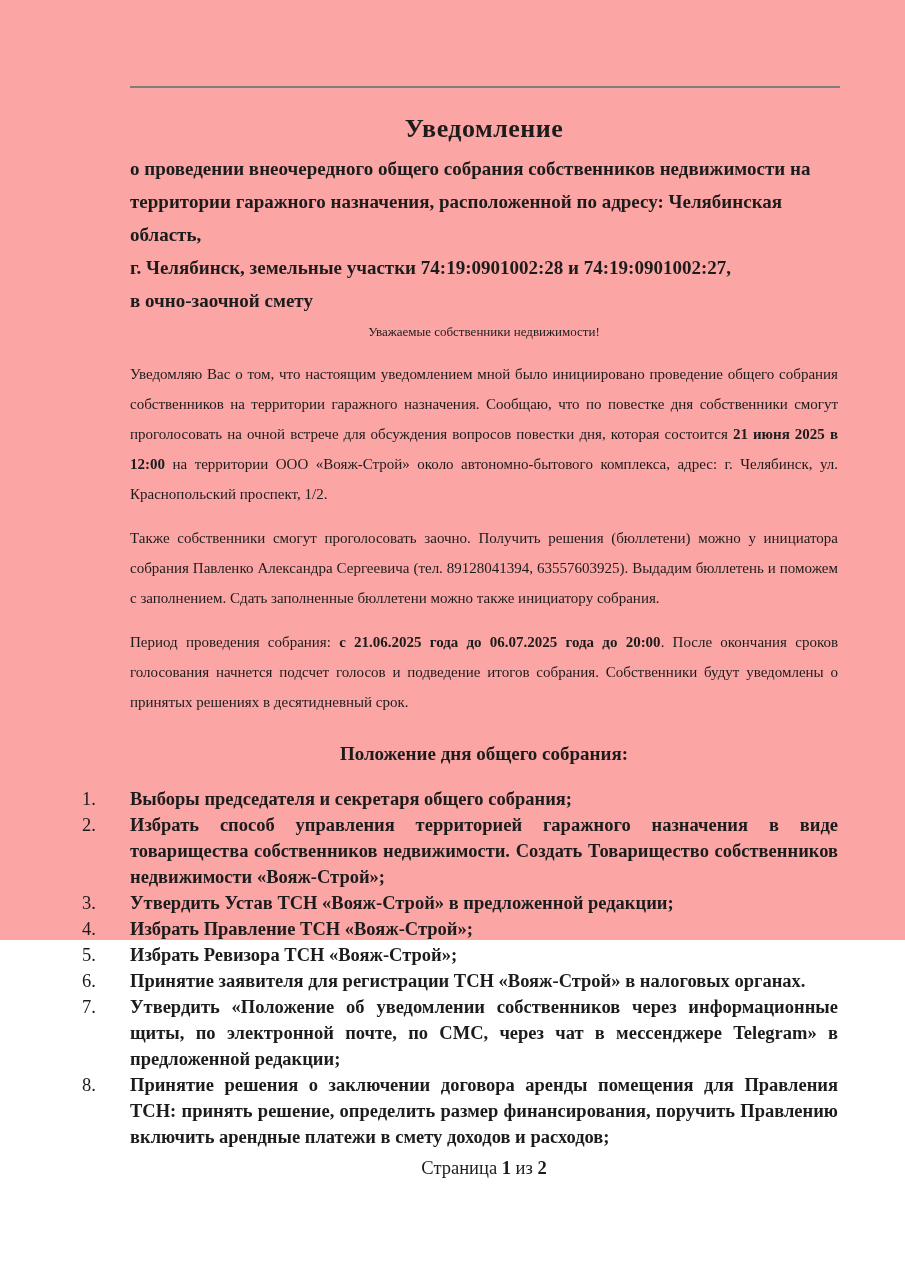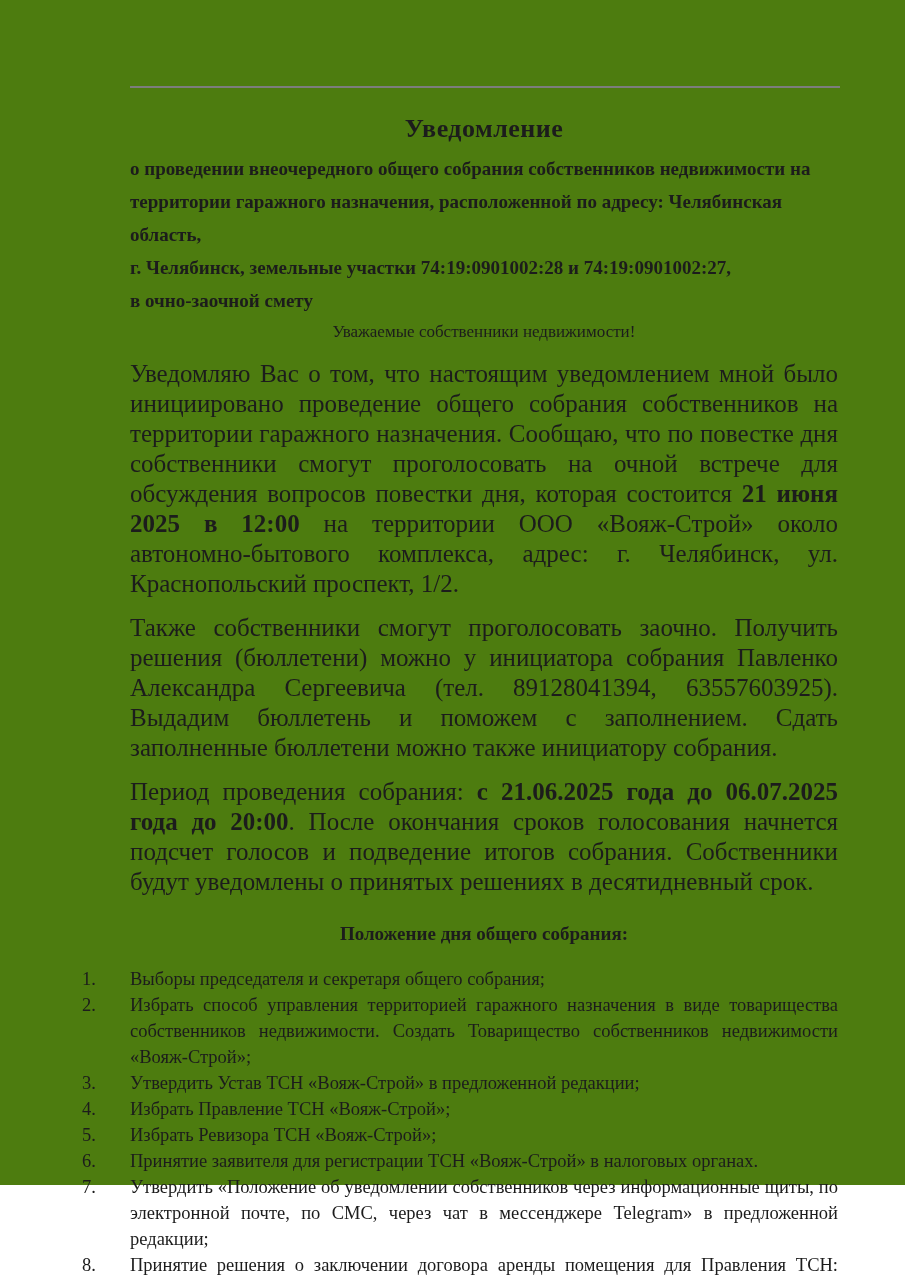--- a/index.html
+++ b/index.html
@@ -7,22 +7,22 @@
     width: 905px; height: 1280px;
     background: #ffffff;
     font-family: "Liberation Serif", "DejaVu Serif", serif;
     color: #1c1c1c;
     overflow: hidden;
     position: relative;
     -webkit-font-smoothing: antialiased;
   }
   .page {
     position: relative;
-    width: 905px; height: 1185px;
-    background: #4d7c0f;
+    width: 905px; height: 940px;
+    background: #fca5a5;
   }
   .header-rule {
     position: absolute;
     top: 86px; left: 130px; width: 710px;
     border-top: 2px solid #7d7d7d;
     height: 0;
   }
   .content {
     position: relative;
     padding: 112px 67px 0 130px; 
@@ -35,27 +35,27 @@
     letter-spacing: 0.5px;
   }
   .doc-subtitle {
     margin: 6px 0 0 0;
     font-size: 19px; font-weight: bold;
     line-height: 33px;
   }
   .doc-subtitle .subtitle-line { display: block; }
   .greeting {
     margin: 0;
-    font-size: 17px;
+    font-size: 13px;
     line-height: 30px;
     text-align: center;
   }
   .para {
     margin: 14px 0 0 0;
-    font-size: 25px;
+    font-size: 15px;
     line-height: 30px;
     text-align: justify;
     text-justify: inter-word;
   }
   .para.first { margin-top: 12px; }
   .agenda-heading {
     margin: 21px 0 0 0;
     font-size: 19px; font-weight: bold;
     line-height: 31px;
     text-align: center;
@@ -69,20 +69,21 @@
     line-height: 26px;
   }
   .agenda-num {
     flex: 0 0 48px;
     width: 48px;
   }
   .agenda-text {
     flex: 1 1 auto;
     text-align: justify;
     text-justify: inter-word;
+    font-weight: bold;
   }
   .page-footer {
     margin: 3px 0 0 0;
     font-size: 18.5px;
     line-height: 30px;
     text-align: center;
   }
   b { font-weight: bold; }
 </style>
 </head>

